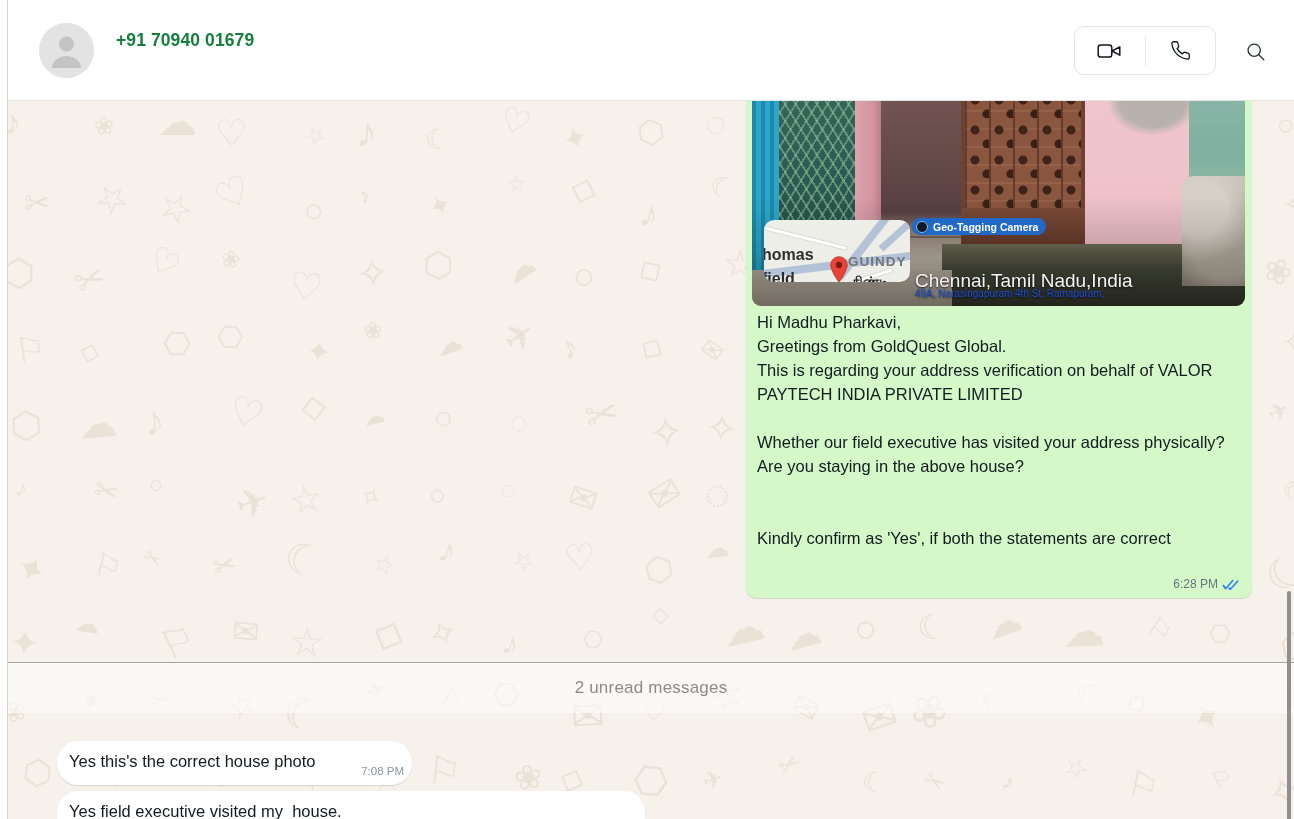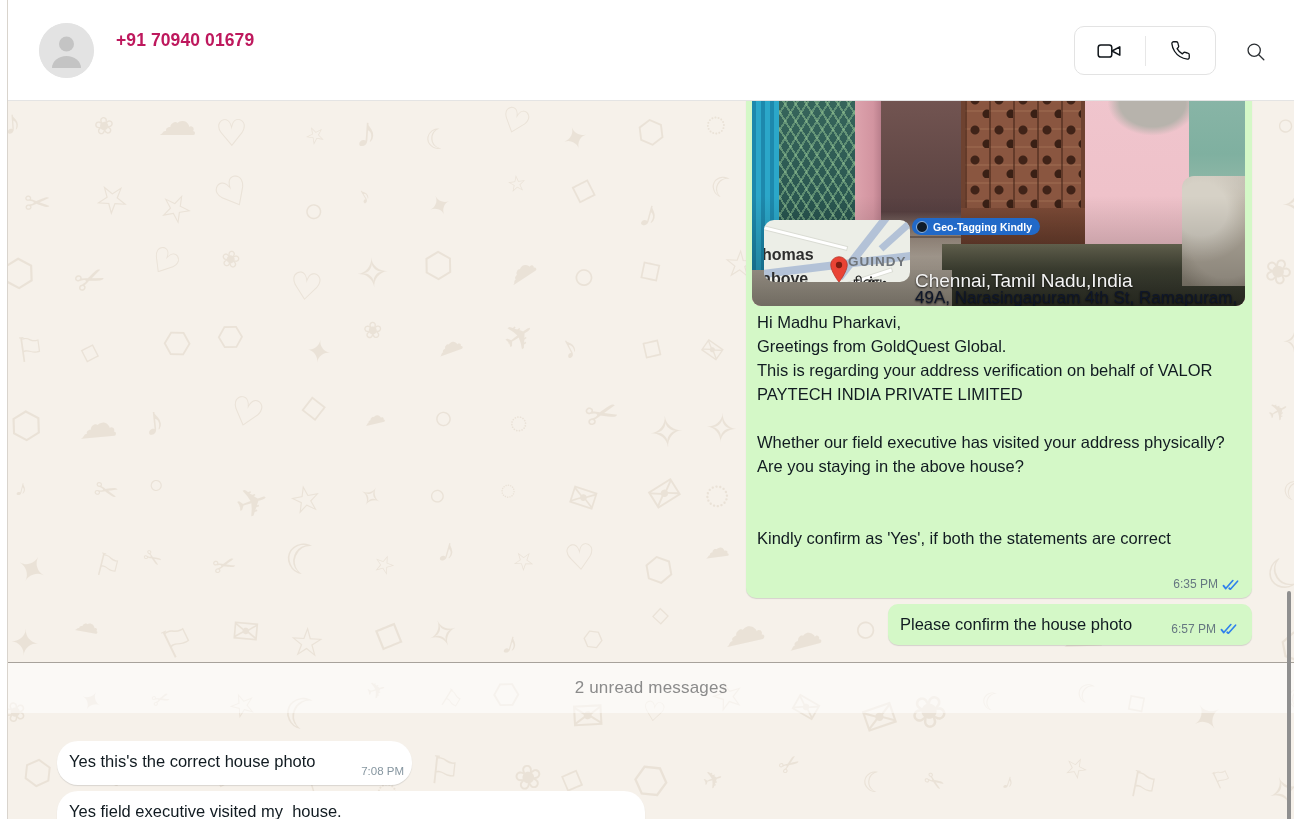--- a/index.html
+++ b/index.html
@@ -16,21 +16,21 @@
   .panel-strip { position:absolute; left:0; top:0; bottom:0; width:7px; background:#ffffff; z-index:6; }
   .panel-divider { position:absolute; left:7px; top:0; bottom:0; width:1px; background:#d9d4cd; z-index:6; }
 
   
   .chat-header { position:absolute; left:0; top:0; width:1294px; height:101px; background:#ffffff;
     border-bottom:1px solid #e4e4e4; z-index:5; display:flex; align-items:center; }
   .avatar { position:absolute; left:39px; top:23px; width:55px; height:55px; border-radius:50%;
     background:#e3e3e3; overflow:hidden; cursor:pointer; }
   .avatar svg { position:absolute; left:0; top:0; }
   .contact-name { position:absolute; left:116px; top:0; height:80px; display:flex; align-items:center;
-    font-size:17.5px; font-weight:600; color:#be185d; letter-spacing:.1px; }
+    font-size:17.5px; font-weight:600; color:#15803d; letter-spacing:.1px; }
   .call-group { position:absolute; left:1074px; top:26px; width:142px; height:49px; background:#fff;
     border:1px solid #e3e3e3; border-radius:10px; display:flex; align-items:center; }
   .call-btn { flex:1; height:100%; display:flex; align-items:center; justify-content:center; cursor:pointer; }
   .call-sep { width:1px; height:30px; background:#e7e7e7; }
   .search-btn { position:absolute; left:1240px; top:36px; width:30px; height:30px; display:flex;
     align-items:center; justify-content:center; cursor:pointer; }
 
   
   .messages { position:absolute; inset:0; z-index:1; }
 
@@ -99,21 +99,21 @@
   
   .geo-badge { position:absolute; left:160px; top:160px; height:17px; padding:0 8px 0 4px; border-radius:9px;
     background:#2169c8; display:flex; align-items:center; gap:5px; }
   .geo-badge-icon { width:12px; height:12px; border-radius:50%; background:#101c28;
     border:1.5px solid #8fb4e0; }
   .geo-badge-label { color:#ffffff; font-size:10.5px; font-weight:600; white-space:nowrap; }
   .geo-datetime { position:absolute; left:162px; top:180px; color:#fff; font-size:24px; font-weight:500;
     letter-spacing:.5px; text-shadow:0 1px 3px rgba(0,0,0,.75); white-space:nowrap; }
   .geo-loc1 { position:absolute; left:163px; top:212px; color:#f4f4f4; font-size:19px;
     text-shadow:0 1px 2px rgba(0,0,0,.8); white-space:nowrap; }
-  .geo-loc2 { position:absolute; left:163px; top:230px; color:#0f172a; font-size:17px;
+  .geo-loc2 { position:absolute; left:163px; top:230px; color:#1d4ed8; font-size:10px;
     text-shadow:0 1px 2px rgba(0,0,0,.8); white-space:nowrap; }
 
   .msg-body { position:absolute; left:11px; top:255px; width:482px; font-size:16.5px; line-height:24px;
     color:#111b21; white-space:pre-wrap; }
   .meta-row { position:absolute; right:10px; bottom:7px; display:flex; align-items:center; gap:4px; }
   .msg-time { font-size:12px; color:#667781; white-space:nowrap; }
 
   
   #confirm-msg { left:888px; top:604px; width:364px; height:41px; display:flex; align-items:center;
     padding:0 12px; }
@@ -364,70 +364,58 @@
         <div class="ph ph-shade"></div>
 
         <div class="map-inset">
           <div class="road" style="left:-12px;top:40px;width:185px;height:8px;transform:rotate(-7deg);"></div>
           <div class="road" style="left:96px;top:-14px;width:8px;height:80px;transform:rotate(38deg);"></div>
           <div class="road" style="left:108px;top:2px;width:70px;height:7px;transform:rotate(-42deg);"></div>
           <div class="road-w" style="left:-6px;top:16px;width:90px;height:3px;transform:rotate(14deg);"></div>
           <div class="road-w" style="left:30px;top:64px;width:100px;height:3px;transform:rotate(-18deg);"></div>
           <div class="road-w" style="left:6px;top:70px;width:60px;height:3px;transform:rotate(30deg);"></div>
           <div class="map-lbl" style="left:-2px;top:26px;">homas</div>
-          <div class="map-lbl" style="left:-2px;top:50px;">above</div>
+          <div class="map-lbl" style="left:-2px;top:50px;">field</div>
           <div class="map-lbl-area" style="left:84px;top:34px;">GUINDY</div>
           <div class="map-lbl-tamil" style="left:88px;top:54px;">கிண்டி</div>
           <svg class="map-pin" style="left:66px;top:36px;" width="18" height="27" viewBox="0 0 24 36">
             <path d="M12 1C5.9 1 1 5.9 1 12c0 8.5 11 23 11 23s11-14.5 11-23C23 5.9 18.1 1 12 1z" fill="#e94335" stroke="#b33125" stroke-width="1"></path>
             <circle cx="12" cy="12" r="4.2" fill="#7d1d12"></circle>
           </svg>
         </div>
 
         <div class="geo-badge">
           <span class="geo-badge-icon"></span>
-          <span class="geo-badge-label">Geo-Tagging Kindly</span>
+          <span class="geo-badge-label">Geo-Tagging Camera</span>
         </div>
         <div class="geo-loc1">Chennai,Tamil Nadu,India</div>
         <div class="geo-loc2">49A, Narasingapuram 4th St, Ramapuram,</div>
       </div>
 
       <div class="msg-body">Hi Madhu Pharkavi,
 Greetings from GoldQuest Global.
 This is regarding your address verification on behalf of VALOR PAYTECH INDIA PRIVATE LIMITED
 
 Whether our field executive has visited your address physically?
 Are you staying in the above house?
 
 
 Kindly confirm as 'Yes', if both the statements are correct</div>
 
       <div class="meta-row">
-        <span class="msg-time">6:35 PM</span>
+        <span class="msg-time">6:28 PM</span>
         <svg class="ic" width="20" height="13" viewBox="0 0 20 13">
           <g transform="skewX(-8)" fill="none" stroke="#2f80ed" stroke-width="1.7" stroke-linecap="round" stroke-linejoin="round">
             <path d="M2.5 7.6 L5.3 10.6 L11.2 2.6"></path>
             <path d="M8.6 10.2 L10 11.2 L16 3.2"></path>
           </g>
         </svg>
       </div>
     </div>
 
-    <div class="bubble-out" id="confirm-msg">
-      <span class="txt">Please confirm the house photo</span>
-      <span class="meta">
-        <span class="msg-time">6:57 PM</span>
-        <svg class="ic" width="20" height="13" viewBox="0 0 20 13">
-          <g transform="skewX(-8)" fill="none" stroke="#2f80ed" stroke-width="1.7" stroke-linecap="round" stroke-linejoin="round">
-            <path d="M2.5 7.6 L5.3 10.6 L11.2 2.6"></path>
-            <path d="M8.6 10.2 L10 11.2 L16 3.2"></path>
-          </g>
-        </svg>
-      </span>
-    </div>
 
     <div class="unread-banner">
       <span>2 unread messages</span>
     </div>
 
     <div class="bubble-in" id="in-msg-1">
       <span class="txt">Yes this's the correct house photo</span>
       <span class="msg-time">7:08 PM</span>
     </div>
     <div class="bubble-in" id="in-msg-2">

